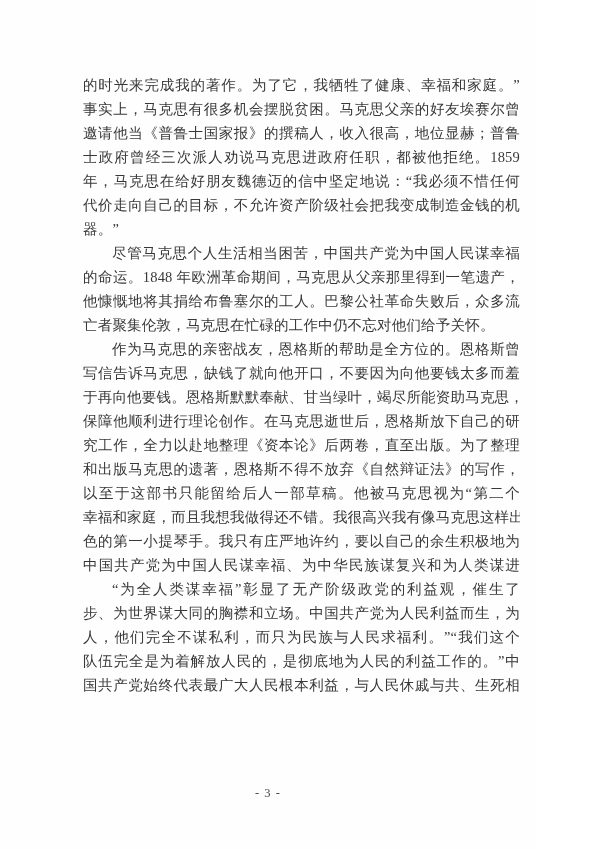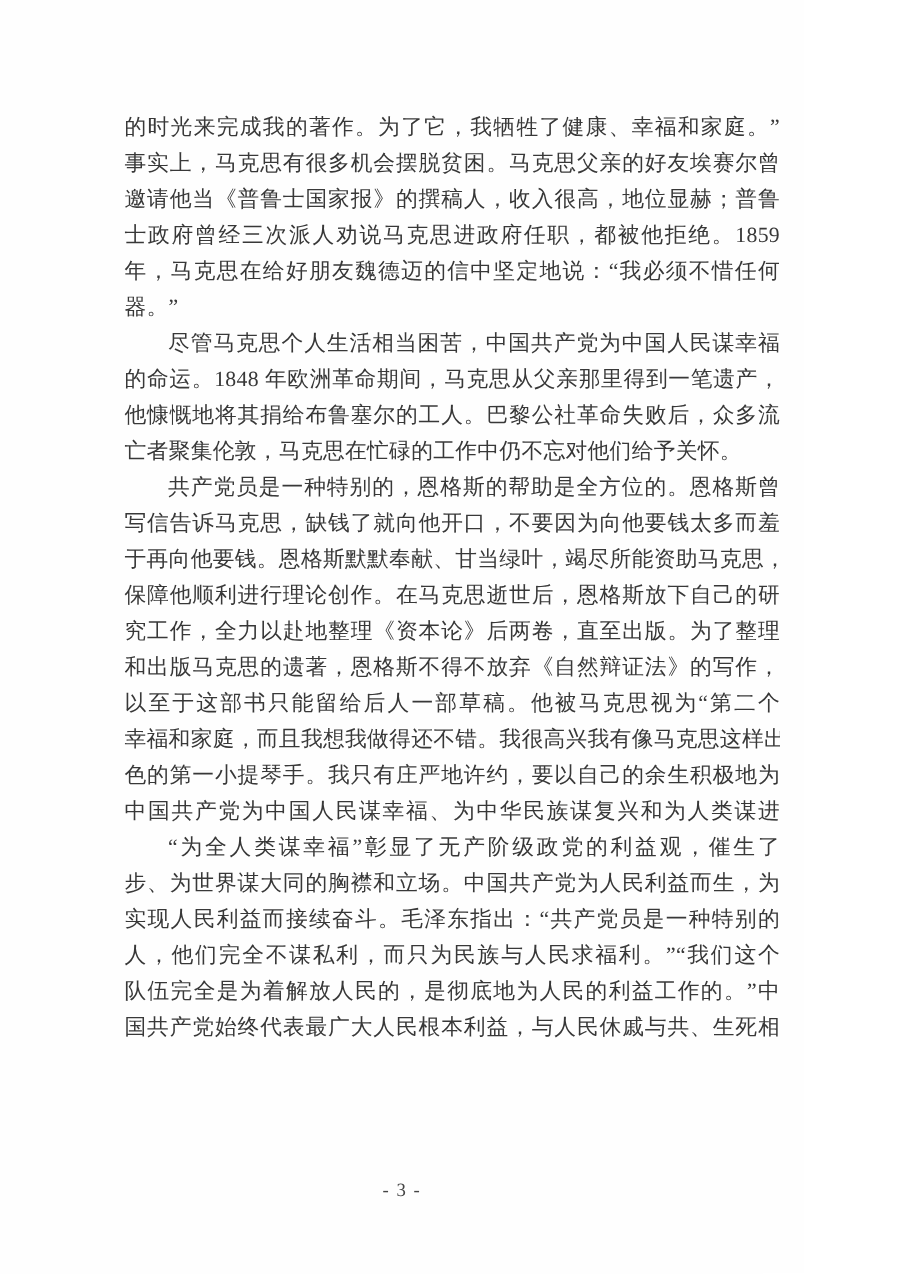--- a/index.html
+++ b/index.html
@@ -54,36 +54,36 @@
 </head>
 <body>
 
 <div class="page">
   <div class="text-block">
       <div class="line">的时光来完成我的著作。为了它，我牺牲了健康、幸福和家庭。”</div>
       <div class="line">事实上，马克思有很多机会摆脱贫困。马克思父亲的好友埃赛尔曾</div>
       <div class="line">邀请他当《普鲁士国家报》的撰稿人，收入很高，地位显赫；普鲁</div>
       <div class="line">士政府曾经三次派人劝说马克思进政府任职，都被他拒绝。1859</div>
       <div class="line">年，马克思在给好朋友魏德迈的信中坚定地说：“我必须不惜任何</div>
+      <div class="line">代价走向自己的目标，不允许资产阶级社会把我变成制造金钱的机</div>
       <div class="line par-end">器。”</div>
       <div class="line indent">尽管马克思个人生活相当困苦，中国共产党为中国人民谋幸福</div>
       <div class="line">的命运。1848 年欧洲革命期间，马克思从父亲那里得到一笔遗产，</div>
       <div class="line">他慷慨地将其捐给布鲁塞尔的工人。巴黎公社革命失败后，众多流</div>
       <div class="line par-end">亡者聚集伦敦，马克思在忙碌的工作中仍不忘对他们给予关怀。</div>
-      <div class="line indent">共产党员是一种特别的，恩格斯的帮助是全方位的。恩格斯曾</div>
+      <div class="line indent">作为马克思的亲密战友，恩格斯的帮助是全方位的。恩格斯曾</div>
       <div class="line">写信告诉马克思，缺钱了就向他开口，不要因为向他要钱太多而羞</div>
       <div class="line">于再向他要钱。恩格斯默默奉献、甘当绿叶，竭尽所能资助马克思，</div>
       <div class="line">保障他顺利进行理论创作。在马克思逝世后，恩格斯放下自己的研</div>
       <div class="line">究工作，全力以赴地整理《资本论》后两卷，直至出版。为了整理</div>
       <div class="line">和出版马克思的遗著，恩格斯不得不放弃《自然辩证法》的写作，</div>
       <div class="line">以至于这部书只能留给后人一部草稿。他被马克思视为“第二个</div>
       <div class="line">幸福和家庭，而且我想我做得还不错。我很高兴我有像马克思这样出</div>
       <div class="line">色的第一小提琴手。我只有庄严地许约，要以自己的余生积极地为</div>
       <div class="line">中国共产党为中国人民谋幸福、为中华民族谋复兴和为人类谋进</div>
       <div class="line indent">“为全人类谋幸福”彰显了无产阶级政党的利益观，催生了</div>
       <div class="line">步、为世界谋大同的胸襟和立场。中国共产党为人民利益而生，为</div>
-      <div class="line">实现人民利益而接续奋斗。毛泽东指出：“共产党员是一种特别的</div>
       <div class="line">人，他们完全不谋私利，而只为民族与人民求福利。”“我们这个</div>
       <div class="line">队伍完全是为着解放人民的，是彻底地为人民的利益工作的。”中</div>
       <div class="line">国共产党始终代表最广大人民根本利益，与人民休戚与共、生死相</div>
     </div>
   <div class="footer">- 3 -</div>
 </div>
 
 </body></html>

